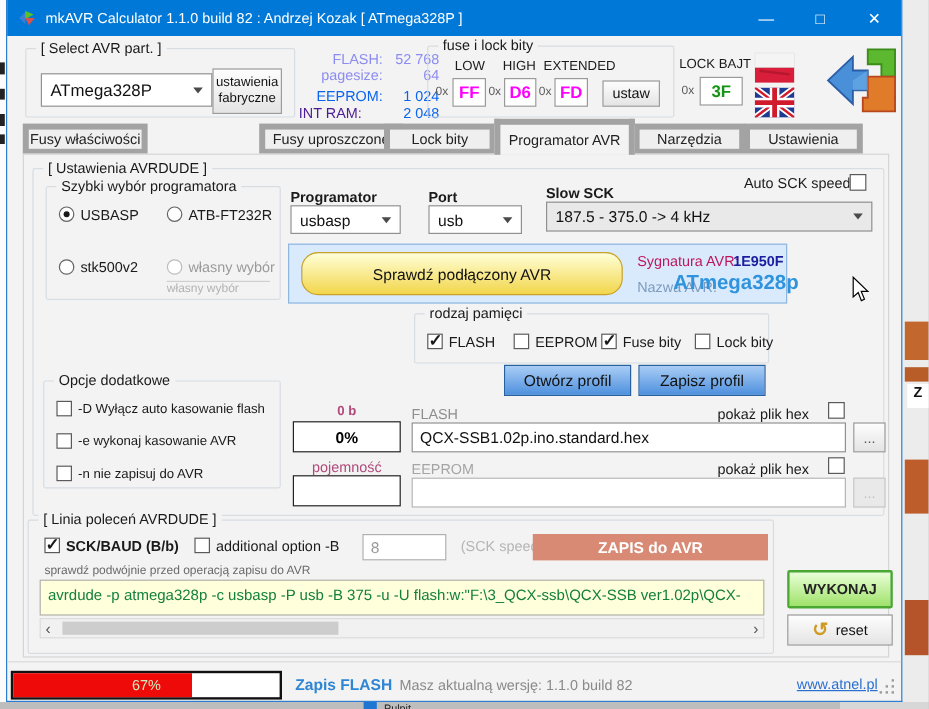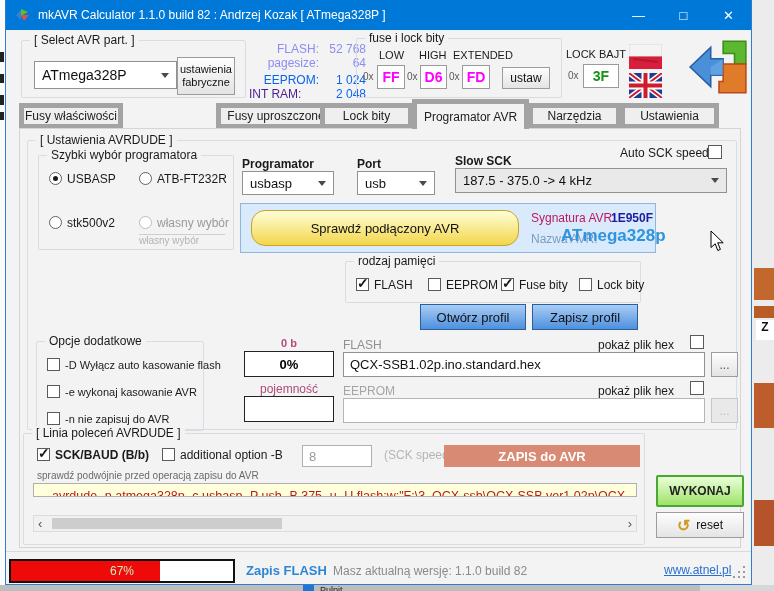--- a/index.html
+++ b/index.html
@@ -188,21 +188,21 @@
         <div class="lbl" style="left:100px;top:16px">EEPROM</div>
         <div class="cb on" style="left:155px;top:16px"></div>
         <div class="lbl" style="left:173px;top:16px">Fuse bity</div>
         <div class="cb" style="left:233px;top:16px"></div>
         <div class="lbl" style="left:251px;top:16px">Lock bity</div>
       </div>
 
       <div class="btn bluebtn" style="left:504px;top:163px;width:106px;height:26px">Zapisz profil</div>
       <div class="btn bluebtn" style="left:392px;top:163px;width:106px;height:26px">Otwórz profil</div>
 
-      <div class="grp" style="left:8px;top:200px;width:168px;height:90px">
+      <div class="grp" style="left:8px;top:176px;width:198px;height:90px">
         <div class="glab">Opcje dodatkowe</div>
         <div class="cb" style="left:10px;top:16px"></div>
         <div class="lbl" style="left:28px;top:17px;font-size:11px">-D Wyłącz auto kasowanie flash</div>
         <div class="cb" style="left:10px;top:43px"></div>
         <div class="lbl" style="left:28px;top:44px;font-size:11px">-e wykonaj kasowanie AVR</div>
         <div class="cb" style="left:10px;top:70px"></div>
         <div class="lbl" style="left:28px;top:71px;font-size:11px">-n nie zapisuj do AVR</div>
       </div>
 
       <div class="lbl b" style="left:216px;top:196px;width:90px;text-align:center;font-size:11px;color:#b04a7a">0 b</div>
@@ -226,21 +226,21 @@
     <div class="grp" style="left:17px;top:433px;width:622px;height:112px;z-index:2">
       <div class="glab">[ Linia poleceń AVRDUDE ]</div>
       <div class="cb on" style="left:13px;top:14px"></div>
       <div class="lbl b" style="left:31px;top:14px">SCK/BAUD (B/b)</div>
       <div class="cb" style="left:138px;top:14px"></div>
       <div class="lbl" style="left:156px;top:14px">additional option -B</div>
       <div class="field" style="left:278px;top:11px;width:70px;height:22px;color:#9a9a9a;border-color:#b0b0b0">8</div>
       <div class="lbl" style="left:360px;top:14px;color:#b5b5b5">(SCK speed)</div>
       <div class="abs" style="left:420px;top:11px;width:196px;height:22px;background:#d98a75;color:#fff;font-weight:bold;font-size:13px;display:flex;align-items:center;justify-content:center">ZAPIS do AVR</div>
       <div class="lbl" style="left:13px;top:36px;font-size:10px;color:#6a6a6a">sprawdź podwójnie przed operacją zapisu do AVR</div>
-      <div class="abs" style="left:9px;top:49px;width:604px;height:14px;background:#ffffdc;border:1px solid #b0b0b0;font-size:12.5px;color:#b91c1c;padding:5px 18px;white-space:nowrap;overflow:hidden">avrdude -p atmega328p -c usbasp -P usb  -B 375 -u  -U flash:w:"F:\3_QCX-ssb\QCX-SSB ver1.02p\QCX-</div>
+      <div class="abs" style="left:9px;top:49px;width:604px;height:30px;background:#ffffdc;border:1px solid #b0b0b0;font-size:12.5px;color:#15803d;padding:5px 6px;white-space:nowrap;overflow:hidden">avrdude -p atmega328p -c usbasp -P usb  -B 375 -u  -U flash:w:"F:\3_QCX-ssb\QCX-SSB ver1.02p\QCX-</div>
       <div class="abs" style="left:9px;top:81px;width:604px;height:17px;background:#f1f1f1;border:1px solid #dcdcdc">
         <span class="abs" style="left:4px;top:0;font-size:13px;color:#555;line-height:15px">‹</span>
         <div class="abs" style="left:18px;top:2px;width:230px;height:11px;background:#cdcdcd"></div>
         <span class="abs" style="right:4px;top:0;font-size:13px;color:#555;line-height:15px">›</span>
       </div>
     </div>
 
     <div class="abs" style="left:650px;top:475px;width:88px;height:32px;background:linear-gradient(#eaffd8,#9fe26a);border:2px solid #49a832;border-radius:2px;display:flex;align-items:center;justify-content:center;font-size:12px;font-weight:bold;color:#222;z-index:2">WYKONAJ</div>
     <div class="btn" style="left:650px;top:512px;width:88px;height:26px;z-index:2">
       <span style="color:#cf9b22;font-weight:bold;font-size:16px;margin-right:6px">↺</span>

